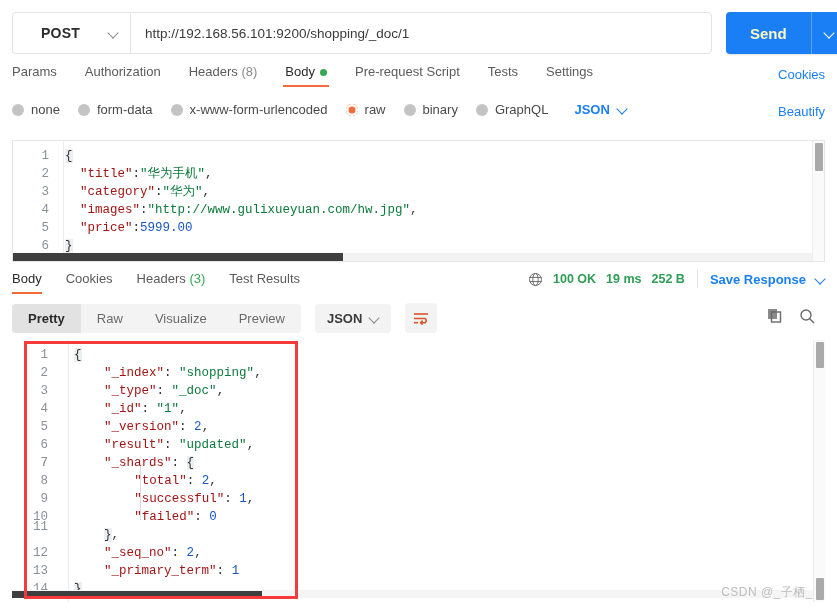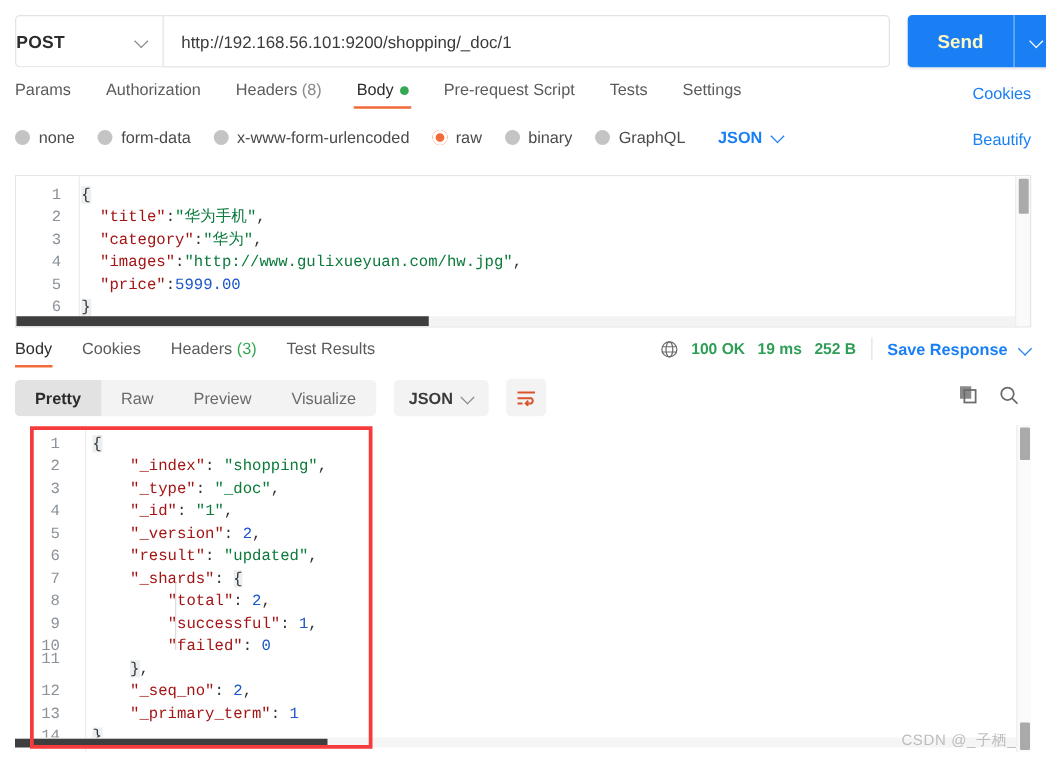--- a/index.html
+++ b/index.html
@@ -13,21 +13,21 @@
   }
   .app { position: relative; width: 837px; height: 611px; background:#fff; }
 
   
   .urlbar { position:absolute; left:12px; top:12px; width:700px; height:42px;
             display:flex; align-items:stretch; }
   .method-select {
     width: 118px; border:1px solid #e1e3e6; border-right:none;
     border-radius:4px 0 0 4px; background:#fff;
     display:flex; align-items:center; justify-content:space-between;
-    padding: 0 12px 0 0; cursor:pointer;
+    padding: 0 12px 0 28px; cursor:pointer;
   }
   .method-label { font-size:14px; font-weight:700; letter-spacing:.2px; color:#2b2b2b; }
   .url-input {
     flex:1; border:1px solid #e1e3e6; border-radius:0 4px 4px 0; background:#fff;
     display:flex; align-items:center; padding: 0 14px;
     font-size:13.5px; color:#3b3b3b; overflow:hidden; white-space:nowrap;
   }
   .send-wrap { position:absolute; left:726px; top:12px; height:42px; display:flex;
                border-radius:4px; overflow:hidden; box-shadow:0 1px 2px rgba(0,0,0,.12); }
   .send-btn { background:#1a7ff5; color:#fef9c3; font-size:15px; font-weight:700;
@@ -240,22 +240,22 @@
     <span class="status-green">252 B</span>
     <span class="status-divider"></span>
     <span class="link-blue" style="font-weight:700">Save Response</span>
     <span class="caret blue"></span>
   </div>
 
   <div class="view-toolbar">
     <div class="seg">
       <div class="seg-item active">Pretty</div>
       <div class="seg-item">Raw</div>
+      <div class="seg-item">Visualize</div>
       <div class="seg-item">Preview</div>
-      <div class="seg-item">Visualize</div>
     </div>
     <div class="fmt-select">
       <span class="lbl">JSON</span>
       <span class="caret gray"></span>
     </div>
     <div class="wrap-btn">
       <svg width="16" height="14" viewBox="0 0 16 14">
         <line x1="1" y1="3" x2="15" y2="3" stroke="#d9542b" stroke-width="1.6"></line>
         <path d="M1 7.5 H12 a2.4 2.4 0 0 1 0 4.2 H8" fill="none" stroke="#d9542b" stroke-width="1.6"></path>
         <polyline points="9.6,9.6 7.6,11.7 9.6,13.6" fill="none" stroke="#d9542b" stroke-width="1.6"></polyline>

